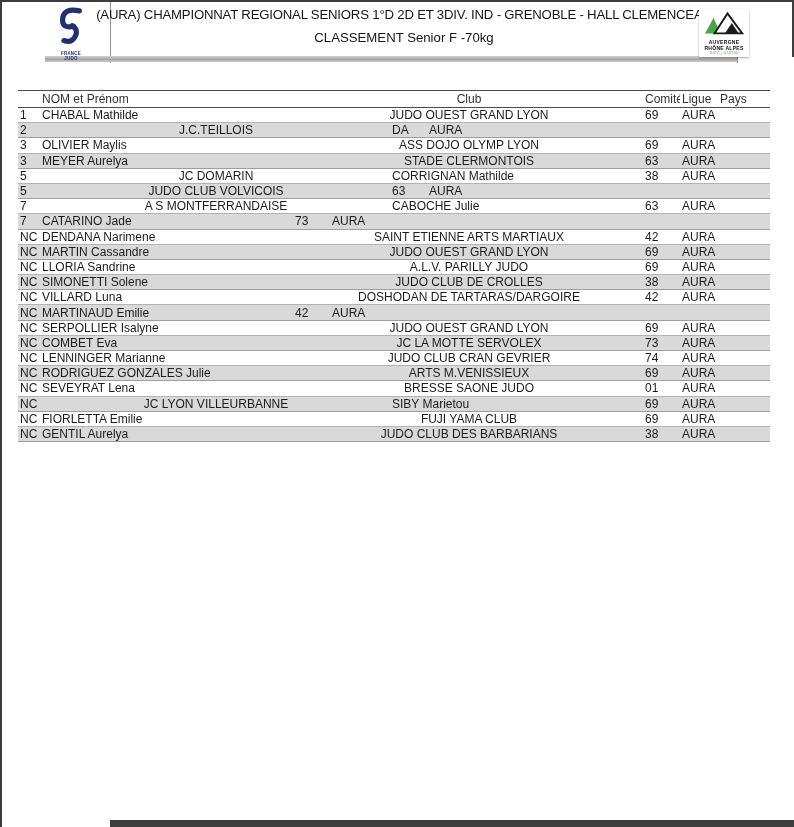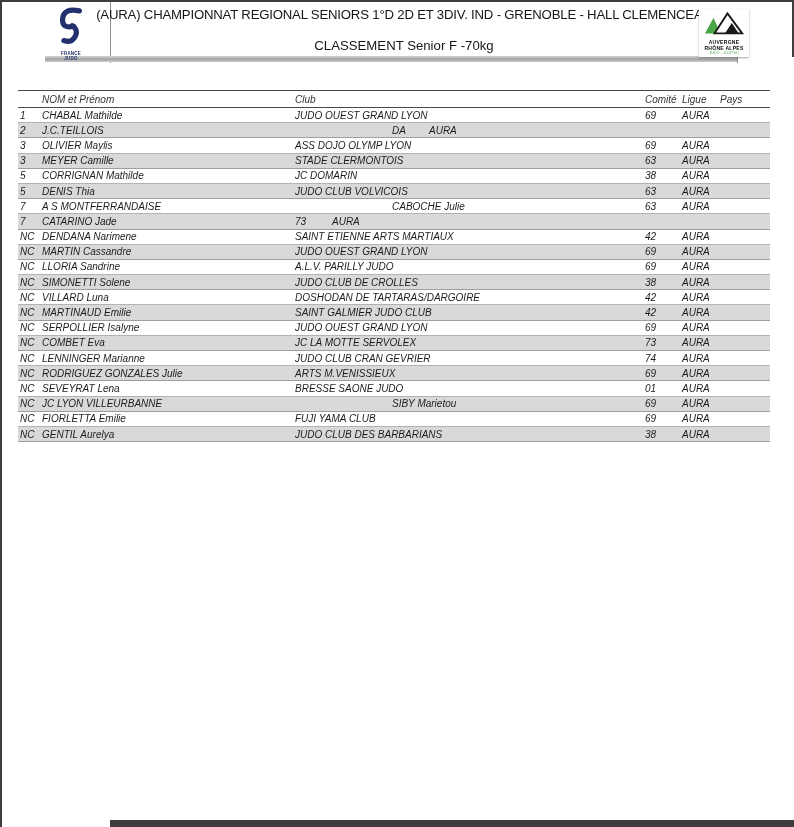--- a/index.html
+++ b/index.html
@@ -15,38 +15,38 @@
   .margin-vline { position:absolute; top:2px; left:110px; width:1px; height:61px; background:#8f8f8f; z-index:1; }
   .margin-vline-right { position:absolute; top:46px; left:737px; width:1px; height:17px; background:#8f8f8f; z-index:1; }
   .header-band {
     position:absolute; top:56px; left:45px; width:692px; height:6px; z-index:2;
     background:linear-gradient(#d4d4d4, #a4a4a4 55%, #cccccc);
   }
   .fj-logo { position:absolute; left:56px; top:7px; width:30px; text-align:center; z-index:4; }
   .fj-caption { font-size:4.5px; font-weight:bold; color:var(--navy); line-height:5px; letter-spacing:.2px; }
   .titles { position:absolute; left:70px; top:7px; width:668px; text-align:center; color:#161616; z-index:3; }
   .title1 { font-size:13.2px; letter-spacing:-.2px; white-space:nowrap; }
-  .title2 { font-size:13.2px; margin-top:16px; white-space:nowrap; }
+  .title2 { font-size:13.2px; margin-top:8px; white-space:nowrap; }
   .aura-logo {
     position:absolute; left:699px; top:9px; width:50px; height:48px; background:#fff; z-index:5;
     text-align:center; padding-top:1px; box-shadow:0 1px 2px rgba(0,0,0,.35);
   }
   .aura-caption1 { font-size:5px; font-weight:bold; color:#111; line-height:5.5px; letter-spacing:.3px; }
   .aura-caption3 { font-size:3.5px; color:var(--green); line-height:4.5px; letter-spacing:.2px; }
   .results-table {
     position:absolute; left:18px; top:90px; width:752px;
-    border-top:1px solid #4a4a4a; font-size:10px; color:#1c1c1c;font-style:italic;
+    border-top:1px solid #4a4a4a; font-size:12px; color:#1c1c1c;
   }
   .thead { display:flex; height:17px; align-items:center; border-bottom:1px solid #4a4a4a; color:#333; }
   .row   { display:flex; height:15.2px; align-items:center; border-bottom:1px solid #b3b3b3; background:#fff; }
   .row.alt { background:var(--rowgray); border-bottom:1px solid #9e9e9e; }
   .c { padding-left:2px; overflow:hidden; white-space:nowrap; }
   .c.rank   { width:22px; }
   .c.name   { width:253px; }
-  .c.club   { width:350px; }
+  .c.club   { width:350px;text-align:center; }
   .c.comite { width:37px; }
   .c.ligue  { width:38px; }
   .c.pays   { width:52px; }
   .bottom-bar { position:absolute; left:110px; bottom:0; width:684px; height:7px; background:var(--dark); }
 </style>
 </head>
 <body style="--dark: #3d3d3d; --navy: #23306e; --green: #4aa546; --rowgray: #d9d9d9;">
 
 <div class="border-top"></div>
 <div class="border-left"></div>
@@ -115,37 +115,36 @@
         <div class="row">
           <div class="c rank">3</div>
           <div class="c name">OLIVIER Maylis</div>
           <div class="c club">ASS DOJO OLYMP LYON</div>
           <div class="c comite">69</div>
           <div class="c ligue">AURA</div>
           <div class="c pays"></div>
         </div>
         <div class="row alt">
           <div class="c rank">3</div>
-          <div class="c name">MEYER Camille</div>
+          <div class="c name">MEYER Aurelya</div>
           <div class="c club">STADE CLERMONTOIS</div>
           <div class="c comite">63</div>
           <div class="c ligue">AURA</div>
           <div class="c pays"></div>
         </div>
         <div class="row">
           <div class="c rank">5</div>
+          <div class="c club">JC DOMARIN</div>
           <div class="c name">CORRIGNAN Mathilde</div>
-          <div class="c club">JC DOMARIN</div>
           <div class="c comite">38</div>
           <div class="c ligue">AURA</div>
           <div class="c pays"></div>
         </div>
         <div class="row alt">
           <div class="c rank">5</div>
-          <div class="c name">DENIS Thia</div>
           <div class="c club">JUDO CLUB VOLVICOIS</div>
           <div class="c comite">63</div>
           <div class="c ligue">AURA</div>
           <div class="c pays"></div>
         </div>
         <div class="row">
           <div class="c rank">7</div>
           <div class="c club">A S MONTFERRANDAISE</div>
           <div class="c name">CABOCHE Julie</div>
           <div class="c comite">63</div>
@@ -195,21 +194,20 @@
           <div class="c rank">NC</div>
           <div class="c name">VILLARD Luna</div>
           <div class="c club">DOSHODAN DE TARTARAS/DARGOIRE</div>
           <div class="c comite">42</div>
           <div class="c ligue">AURA</div>
           <div class="c pays"></div>
         </div>
         <div class="row alt">
           <div class="c rank">NC</div>
           <div class="c name">MARTINAUD Emilie</div>
-          <div class="c club">SAINT GALMIER JUDO CLUB</div>
           <div class="c comite">42</div>
           <div class="c ligue">AURA</div>
           <div class="c pays"></div>
         </div>
         <div class="row">
           <div class="c rank">NC</div>
           <div class="c name">SERPOLLIER Isalyne</div>
           <div class="c club">JUDO OUEST GRAND LYON</div>
           <div class="c comite">69</div>
           <div class="c ligue">AURA</div>

